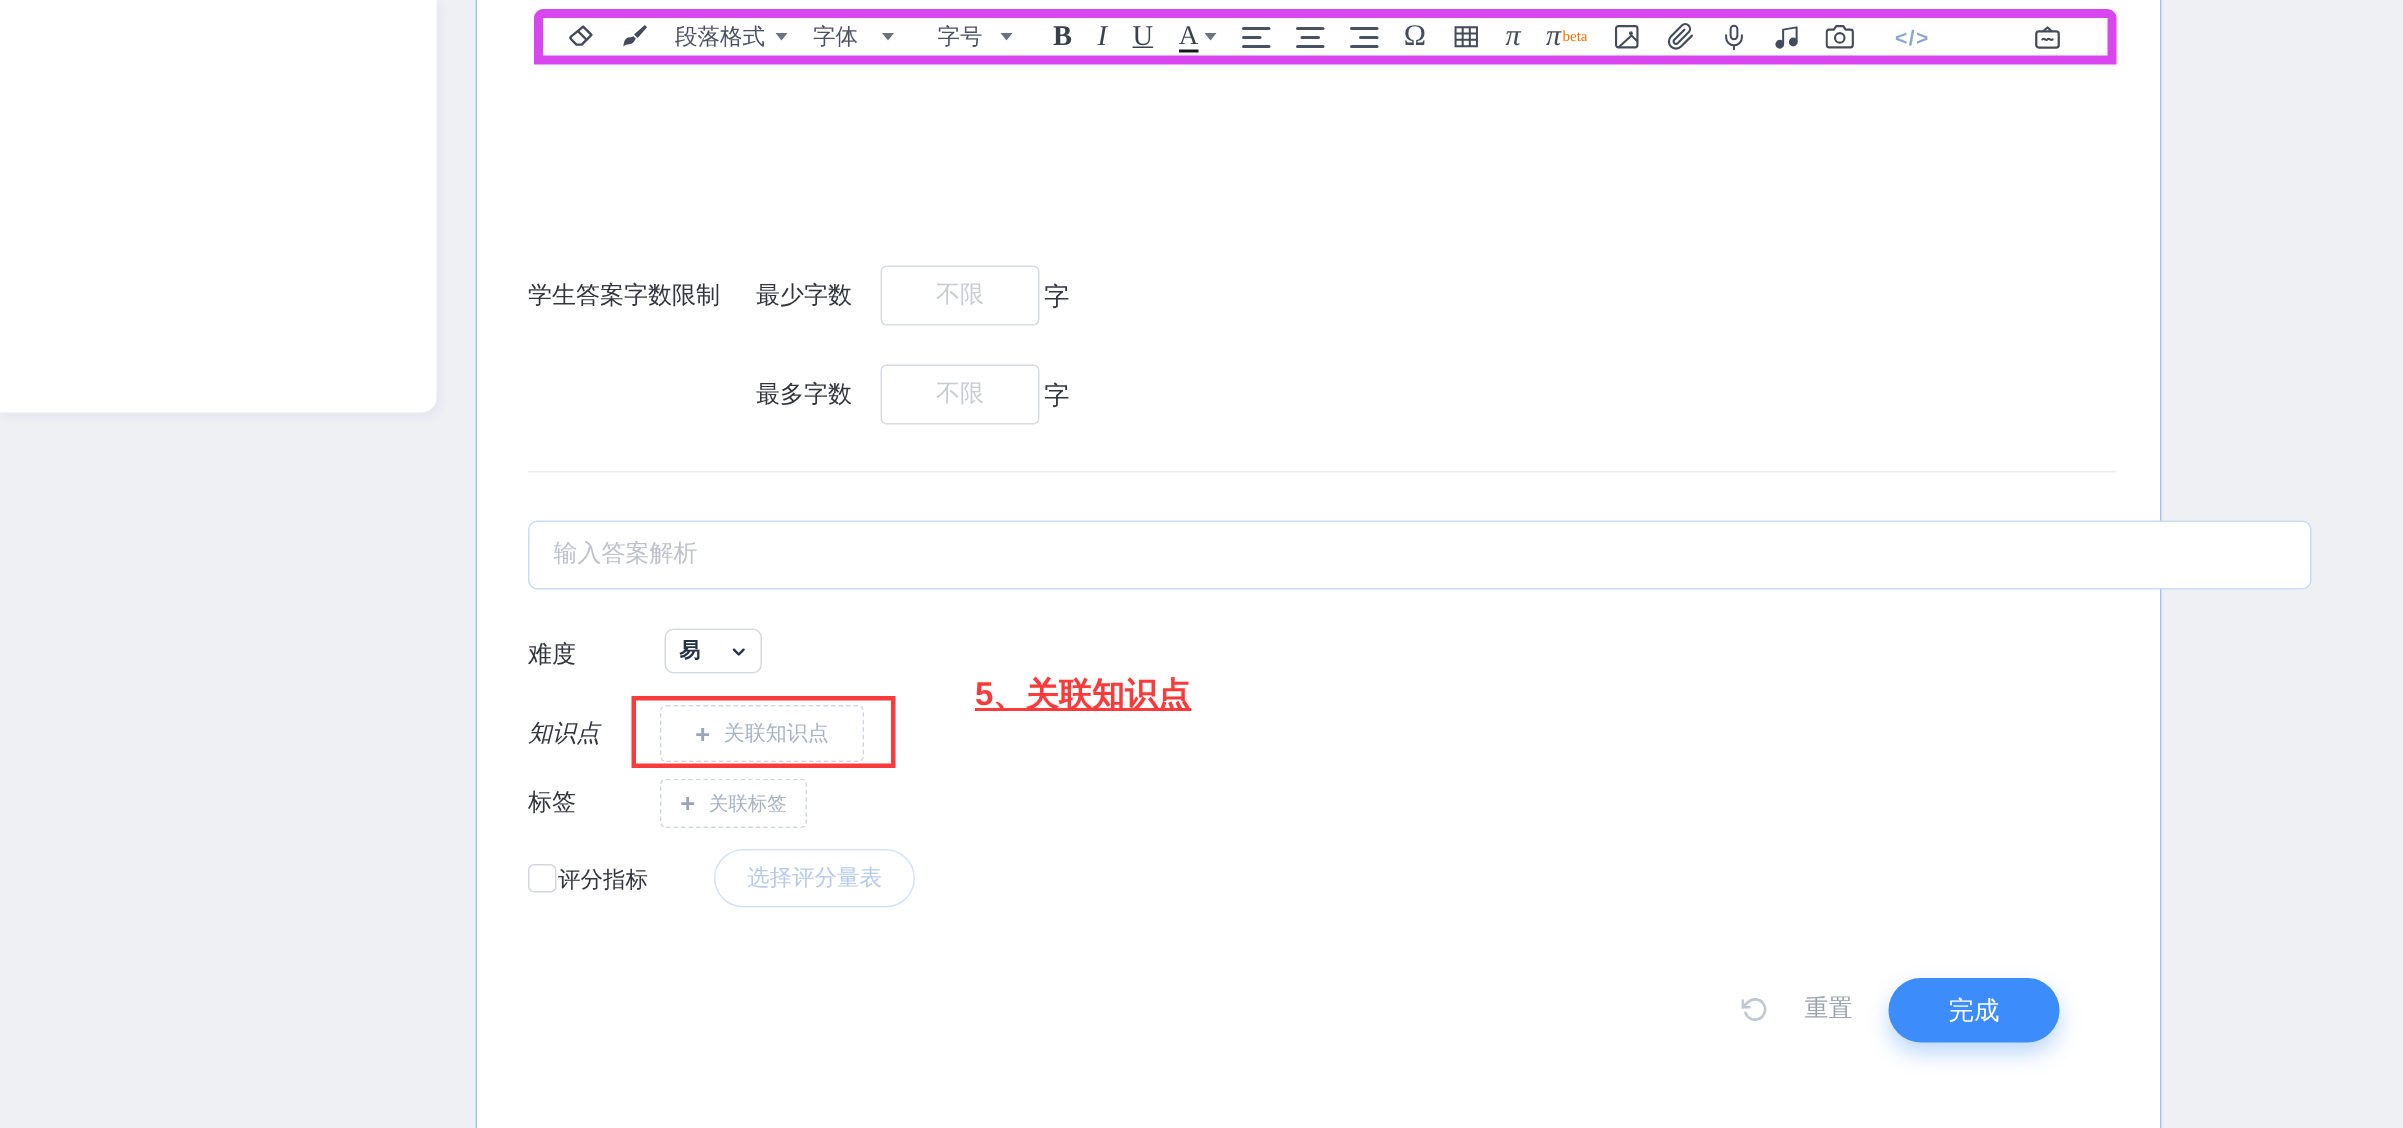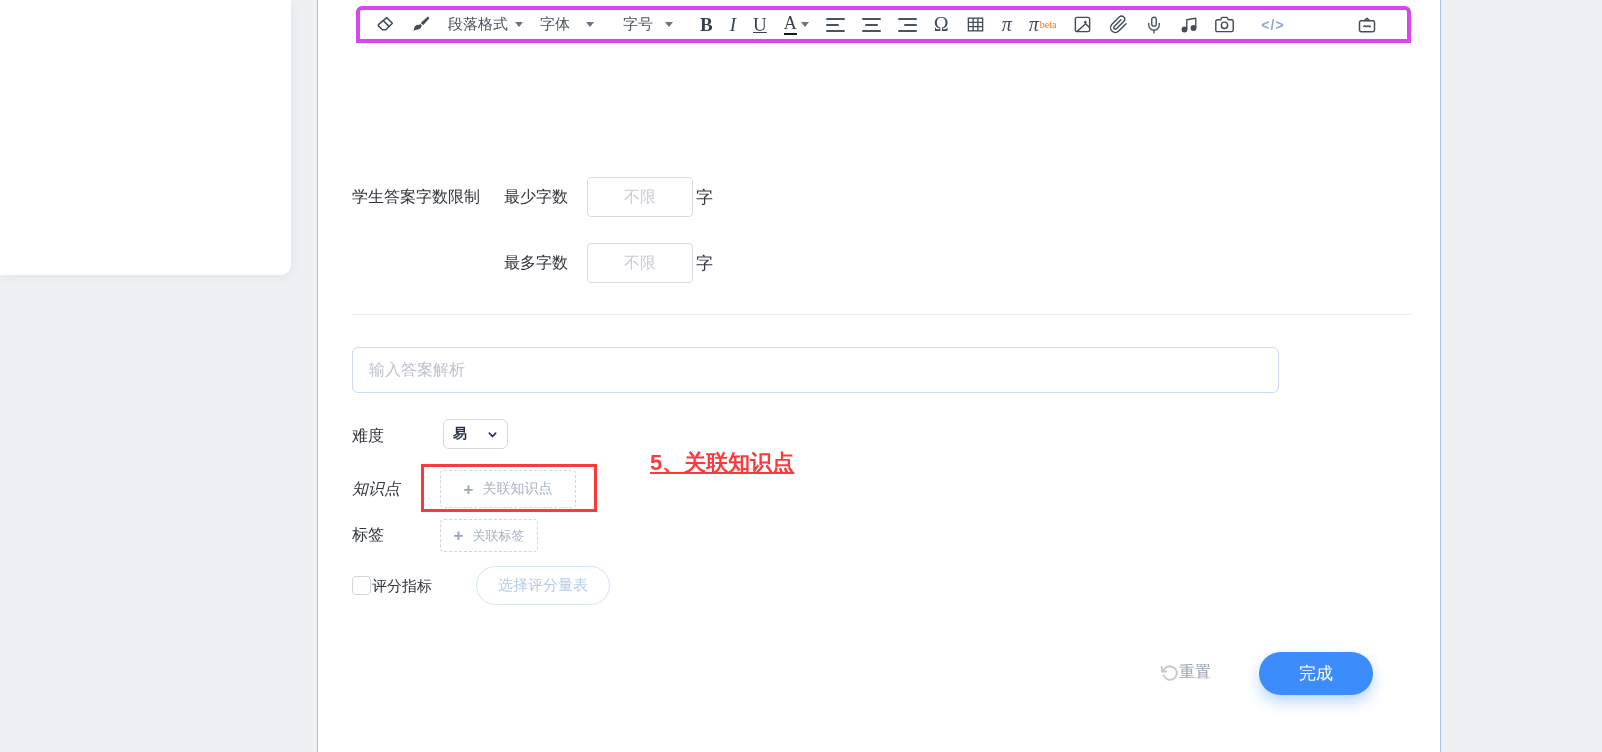--- a/index.html
+++ b/index.html
@@ -9,21 +9,21 @@
   
   .left-card { position:absolute; left:0; top:0; width:291px; height:275px; background:#fff;
     border-radius:0 0 10px 0; box-shadow:2px 3px 8px rgba(40,52,80,.05); }
 
   
   .panel { position:absolute; left:317px; top:0; width:1124px; height:752px; background:#fff;
     border-left:1px solid #a5c2ec; border-right:1px solid #a5c2ec; }
 
   
   .editor { position:absolute; left:38px; top:6px; width:1055px; }
-  .toolbar { height:37px; border:4px solid #d946ef; border-radius:6px 6px 0 0; background:#fff;
+  .toolbar { height:37px; border:6px solid #d946ef; border-radius:6px 6px 0 0; background:#fff;
     display:flex; align-items:center; padding:0 28px 0 16px; }
   .tb { display:flex; align-items:center; justify-content:center; height:30px; cursor:pointer;
     color:#444c59; margin-right:17px; flex:0 0 auto; }
   .tb svg { display:block; }
   .tb-drop { font-size:15px; color:#4a5160; }
   .caret { width:0; height:0; border-left:4px solid transparent; border-right:4px solid transparent;
     border-top:5px solid #6b7280; margin-left:7px; display:inline-block; }
   .tb-serif { font-family:"Liberation Serif","DejaVu Serif",serif; font-size:19px; color:#39414d; }
   .bold-b { font-weight:bold; }
   .italic-i { font-style:italic; }
@@ -46,21 +46,21 @@
 
   
   .lbl { position:absolute; font-size:16px; color:#31353c; }
   .mini-input { position:absolute; width:106px; height:40px; border:1px solid #d8dce2; border-radius:4px;
     text-align:center; font-size:16px; color:#555; outline:none; background:#fff; }
   .mini-input::placeholder { color:#c8ccd3; }
   .unit { position:absolute; font-size:17px; color:#31353c; }
 
   .divider { position:absolute; left:34px; top:314px; width:1059px; height:1px; background:#ededf0; }
 
-  .analysis-input { position:absolute; left:34px; top:347px; width:927px; height:46px;
+  .analysis-input { position:absolute; left:34px; top:347px; width:1189px; height:46px;
     border:1px solid #c8dcf5; border-radius:6px; padding:0 16px; font-size:16px; color:#555; outline:none; }
   .analysis-input::placeholder { color:#bdc2cb; }
 
   .difficulty-select { position:absolute; left:125px; top:419px; width:65px; height:30px;
     border:1px solid #d5d9e0; border-radius:6px; background:#fff; display:flex; align-items:center;
     padding:0 9px; cursor:pointer; }
   .difficulty-select .val { font-size:14px; color:#25304a; font-weight:bold; }
   .difficulty-select svg { margin-left:auto; }
 
   .annotation { position:absolute; left:332px; top:448px; font-size:22px; font-weight:bold; color:#f93b3b;text-decoration:underline; }
@@ -71,21 +71,21 @@
   .dash-btn .plus { color:#9aa6b8; font-size:17px; font-weight:bold; line-height:1; }
   .kp-btn { left:122px; top:470px; width:136px; height:38px; font-size:14px; }
   .tag-btn { left:122px; top:519px; width:98px; height:33px; font-size:13px; }
 
   .checkbox { position:absolute; left:34px; top:576px; width:19px; height:19px; border:1px solid #d2d7df;
     border-radius:4px; background:#fff; cursor:pointer; }
   .score-pill { position:absolute; left:158px; top:566px; height:39px; padding:0 21px;
     border:1px solid #d5e3f6; border-radius:20px; background:#fff; color:#b7cbe9; font-size:15px;
     display:flex; align-items:center; cursor:pointer; }
 
-  .reset-btn { position:absolute; left:843px; top:662px; display:flex; align-items:center; gap:0;
+  .reset-btn { position:absolute; left:843px; top:662px; display:flex; align-items:center; gap:24px;
     color:#9aa2ad; font-size:16px; cursor:pointer; }
   .done-btn { position:absolute; left:941px; top:652px; width:114px; height:43px; border:none;
     border-radius:22px; background:#3c8cfc; color:#fff; font-size:17px; cursor:pointer;
     box-shadow:0 7px 14px rgba(60,140,252,.35); }
 </style>
 </head>
 <body>
 
 <div class="left-card"></div>
 

